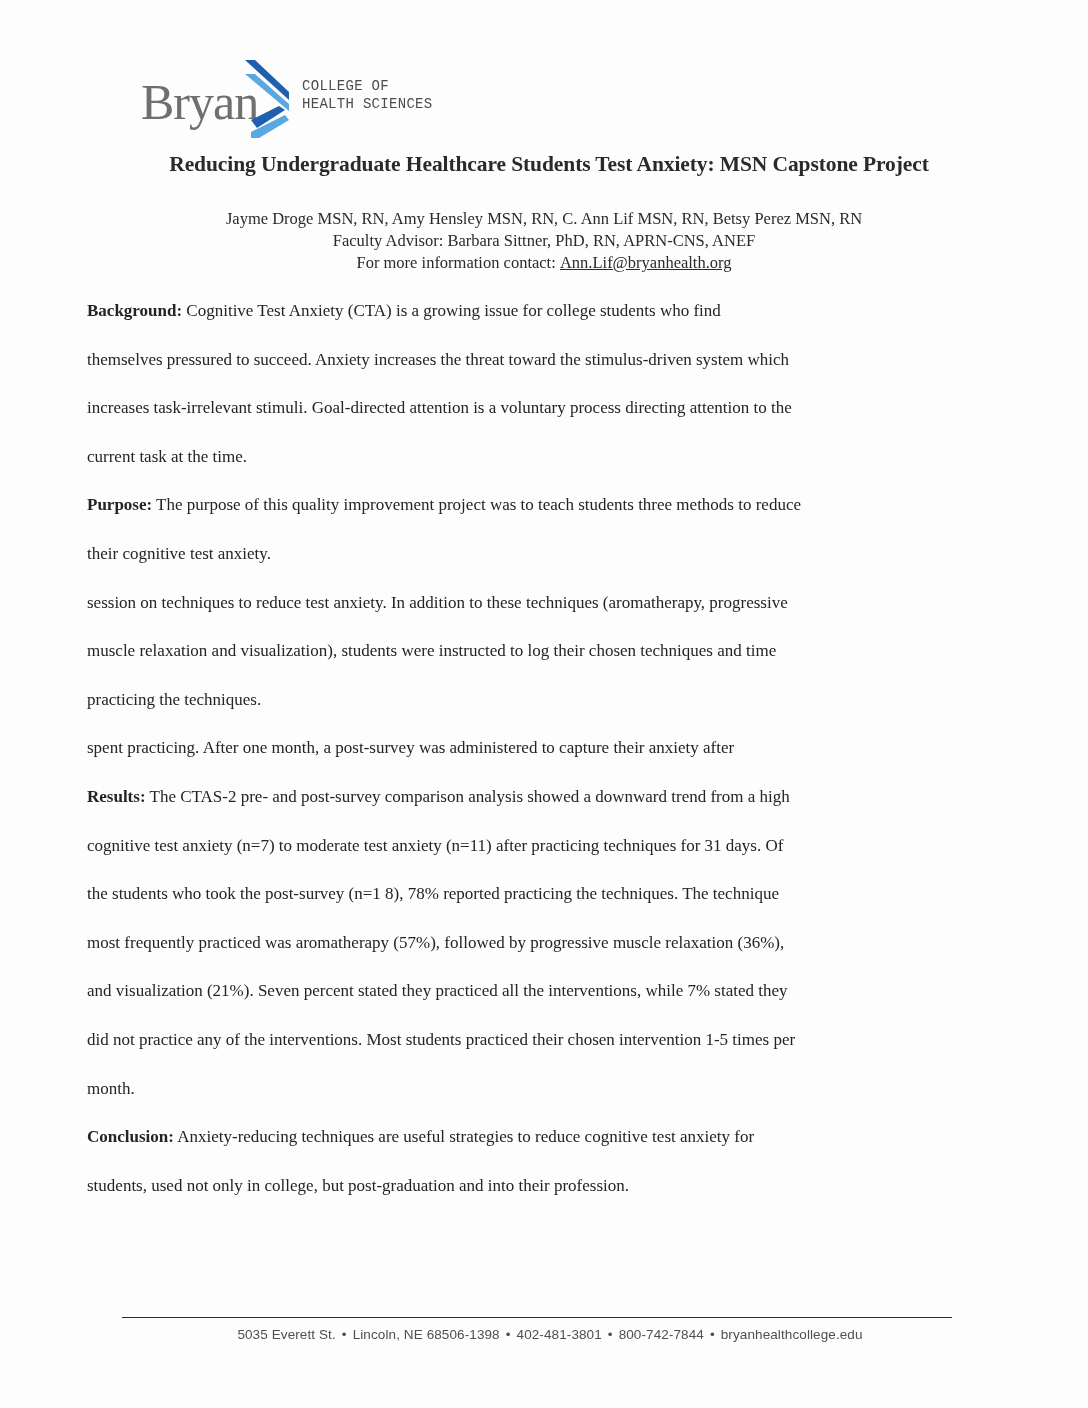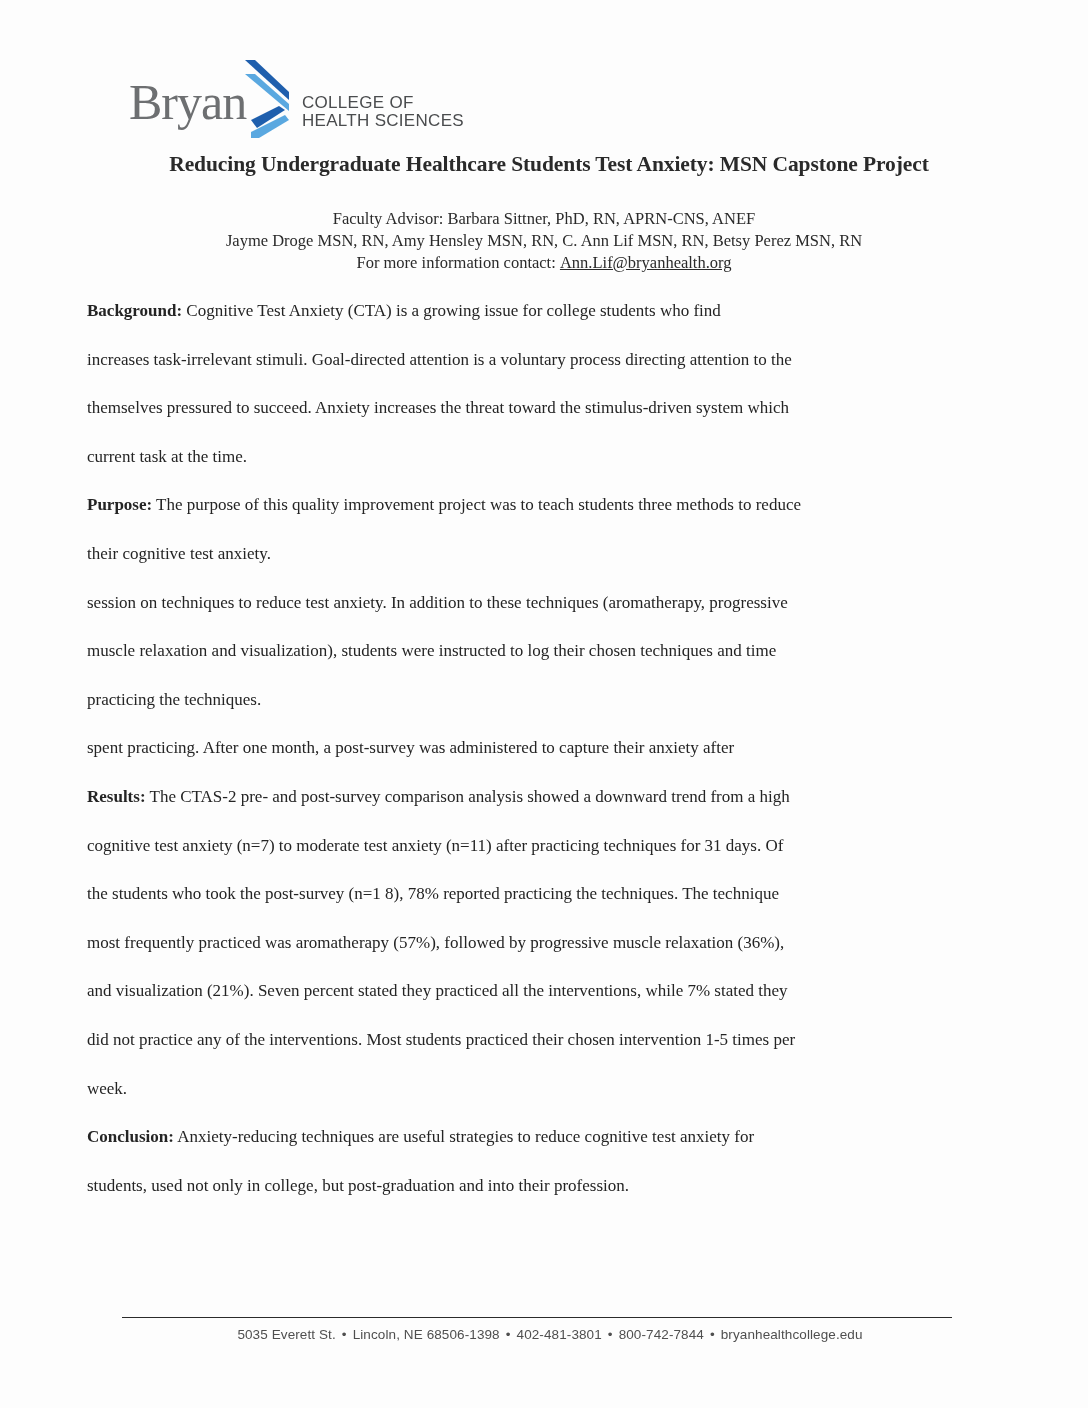--- a/index.html
+++ b/index.html
@@ -24,41 +24,41 @@
   
   .logo {
     position: absolute;
     left: 129px;
     top: 60px;
     height: 80px;
     width: 360px;
   }
   .logo-word {
     position: absolute;
-    left: 0;
+    left: 12px;
     top: 12px;
     font-family: "Liberation Serif", "DejaVu Serif", serif;
     font-size: 50px;
     color: #6d6f71;
     letter-spacing: -1px;
     line-height: 60px;
   }
   .logo-mark {
     position: absolute;
     left: 116px;
     top: 0;
     width: 48px;
     height: 78px;
   }
   .logo-sub {
     position: absolute;
     left: 173px;
-    top: 34px;
-    font-family: Liberation Sans, sans-serif;
-    font-size: 17px;
+    top: 17px;
+    font-family: Liberation Mono, monospace;
+    font-size: 14px;
     color: #4a4c4e;
     line-height: 18px;
     letter-spacing: 0.3px;
   }
   
   .title {
     position: absolute;
     left: 0;
     width: 1098px;
     top: 152px;
@@ -140,31 +140,31 @@
     </svg>
     <div class="logo-sub">
       <div>COLLEGE OF</div>
       <div>HEALTH SCIENCES</div>
     </div>
   </div>
 
   <div class="title">Reducing Undergraduate Healthcare Students Test Anxiety: MSN Capstone Project</div>
 
   <div class="authors">
+    <div>Jayme Droge MSN, RN, Amy Hensley MSN, RN, C. Ann Lif MSN, RN, Betsy Perez MSN, RN</div>
     <div>Faculty Advisor: Barbara Sittner, PhD, RN, APRN-CNS, ANEF</div>
-    <div>Jayme Droge MSN, RN, Amy Hensley MSN, RN, C. Ann Lif MSN, RN, Betsy Perez MSN, RN</div>
     <div><span>For more information contact: </span><a href="mailto:Ann.Lif@bryanhealth.org">Ann.Lif@bryanhealth.org</a></div>
   </div>
 
   <div class="body-text">
 
     <div>
       <div class="line"><span class="label">Background:</span><span> Cognitive Test Anxiety (CTA) is a growing issue for college students who find</span></div>
+      <div class="line">themselves pressured to succeed. Anxiety increases the threat toward the stimulus-driven system which</div>
       <div class="line">increases task-irrelevant stimuli. Goal-directed attention is a voluntary process directing attention to the</div>
-      <div class="line">themselves pressured to succeed. Anxiety increases the threat toward the stimulus-driven system which</div>
       <div class="line">current task at the time.</div>
     </div>
 
     <div>
       <div class="line"><span class="label">Purpose:</span><span> The purpose of this quality improvement project was to teach students three methods to reduce</span></div>
       <div class="line">their cognitive test anxiety.</div>
     </div>
 
     <div>
       <div class="line">session on techniques to reduce test anxiety. In addition to these techniques (aromatherapy, progressive</div>
@@ -173,21 +173,21 @@
       <div class="line">spent practicing. After one month, a post-survey was administered to capture their anxiety after</div>
     </div>
 
     <div>
       <div class="line"><span class="label">Results:</span><span> The CTAS-2 pre- and post-survey comparison analysis showed a downward trend from a high</span></div>
       <div class="line">cognitive test anxiety (n=7) to moderate test anxiety (n=11) after practicing techniques for 31 days. Of</div>
       <div class="line">the students who took the post-survey (n=1 8), 78% reported practicing the techniques. The technique</div>
       <div class="line">most frequently practiced was aromatherapy (57%), followed by progressive muscle relaxation (36%),</div>
       <div class="line">and visualization (21%). Seven percent stated they practiced all the interventions, while 7% stated they</div>
       <div class="line">did not practice any of the interventions. Most students practiced their chosen intervention 1-5 times per</div>
-      <div class="line">week.</div>
+      <div class="line">month.</div>
     </div>
 
     <div>
       <div class="line"><span class="label">Conclusion:</span><span> Anxiety-reducing techniques are useful strategies to reduce cognitive test anxiety for</span></div>
       <div class="line">students, used not only in college, but post-graduation and into their profession.</div>
     </div>
 
   </div>
 
   <div class="rule"></div>

